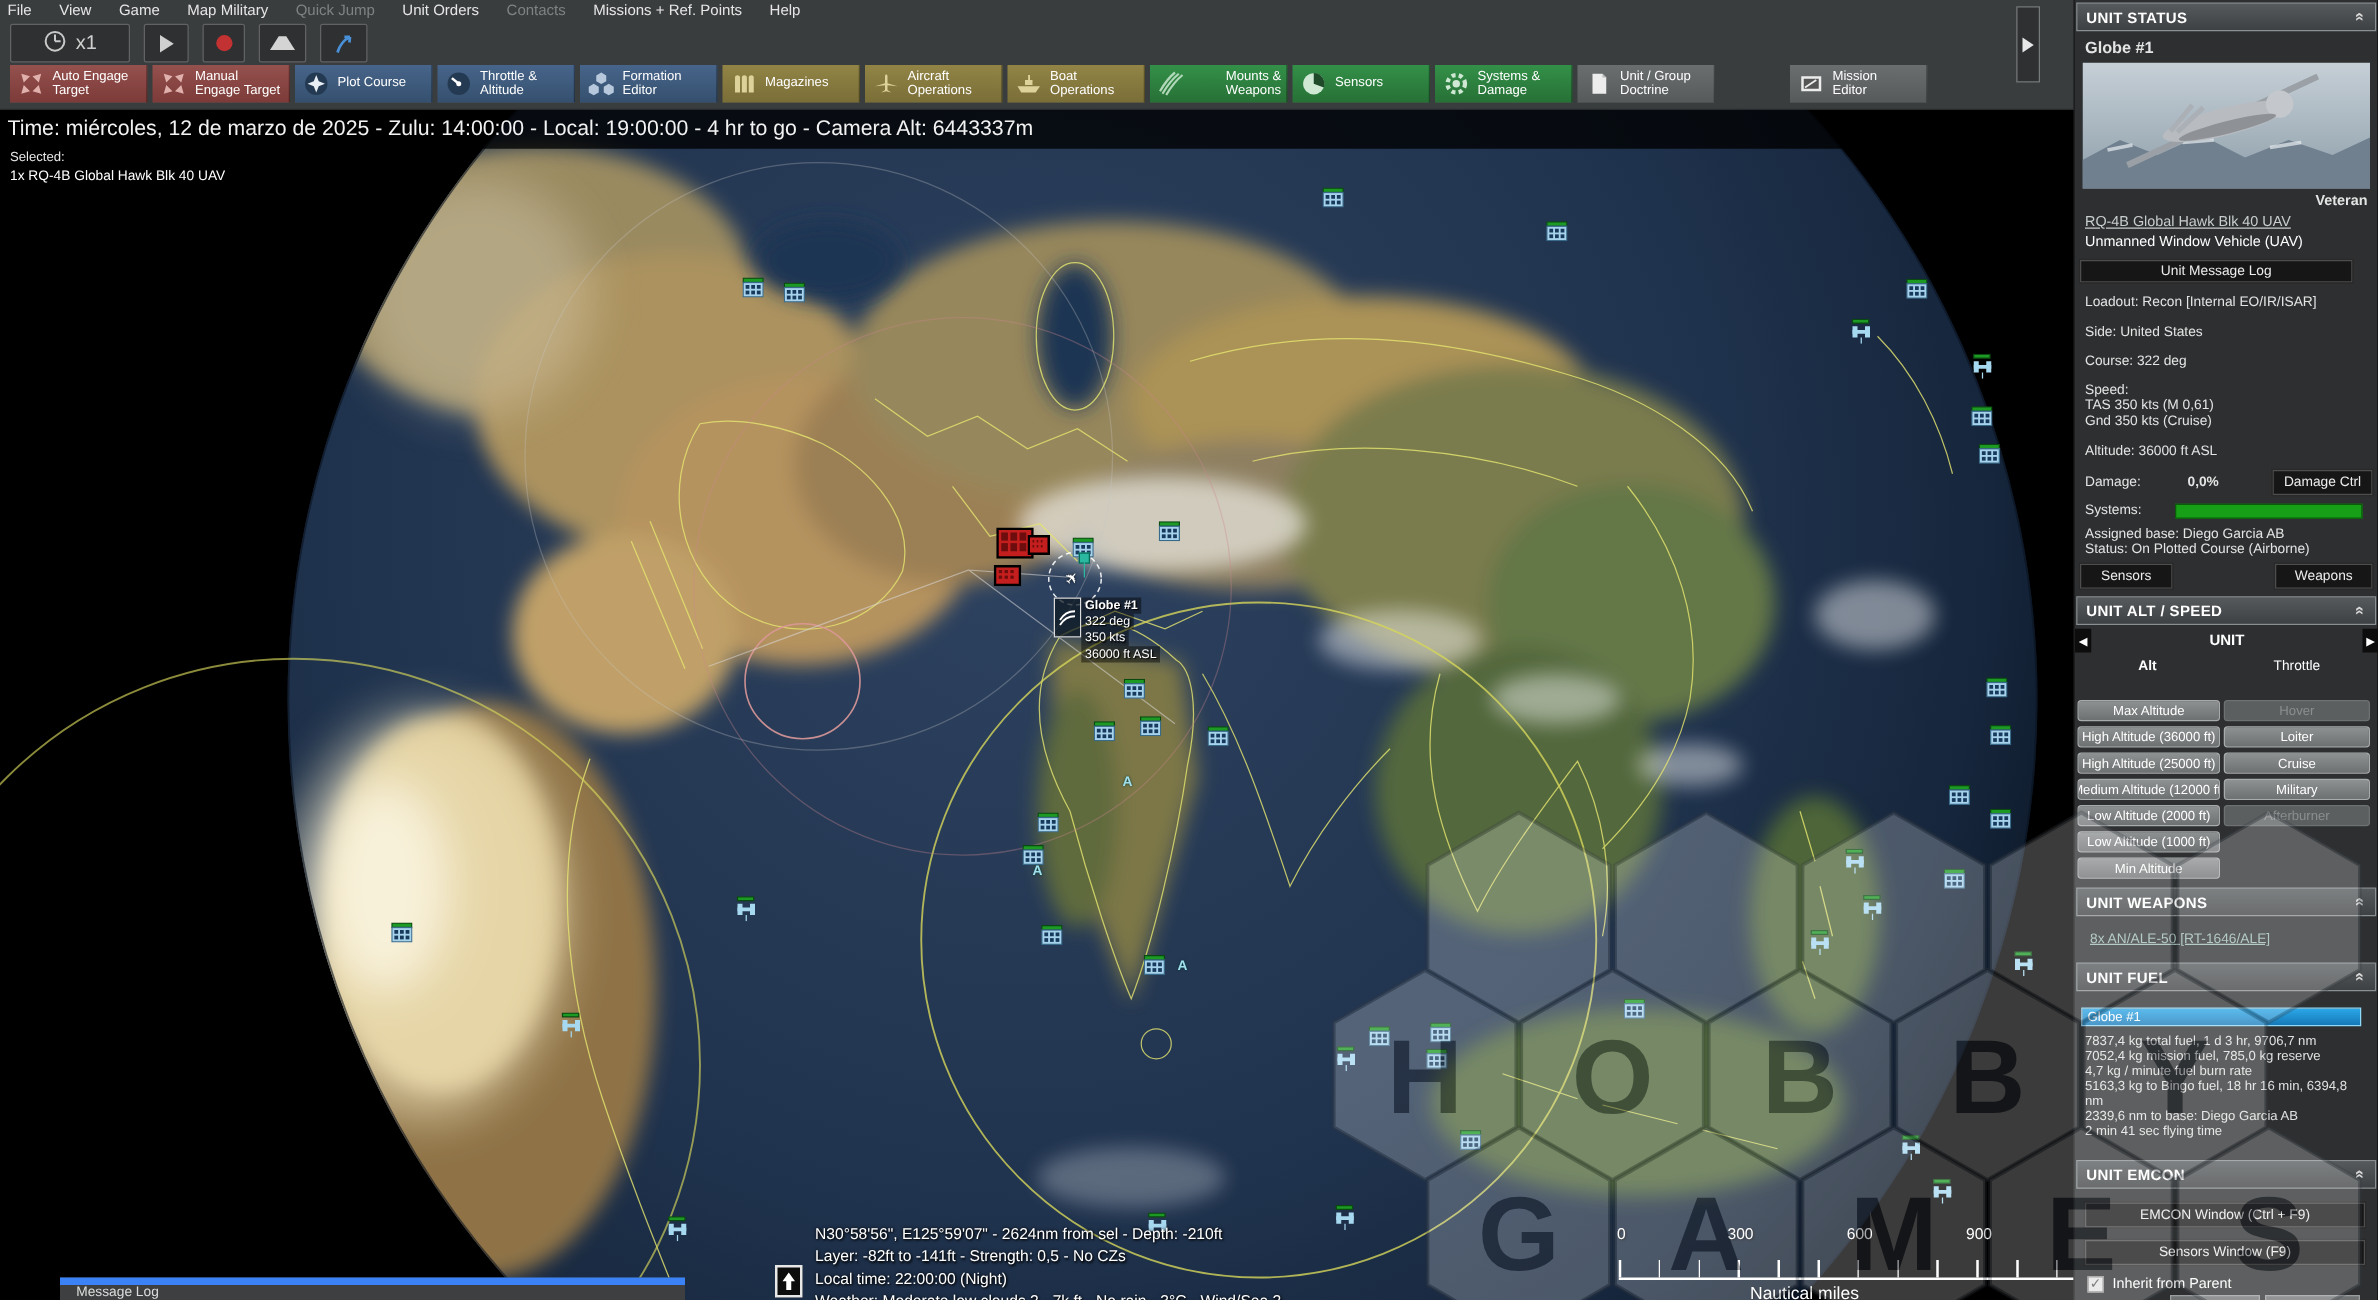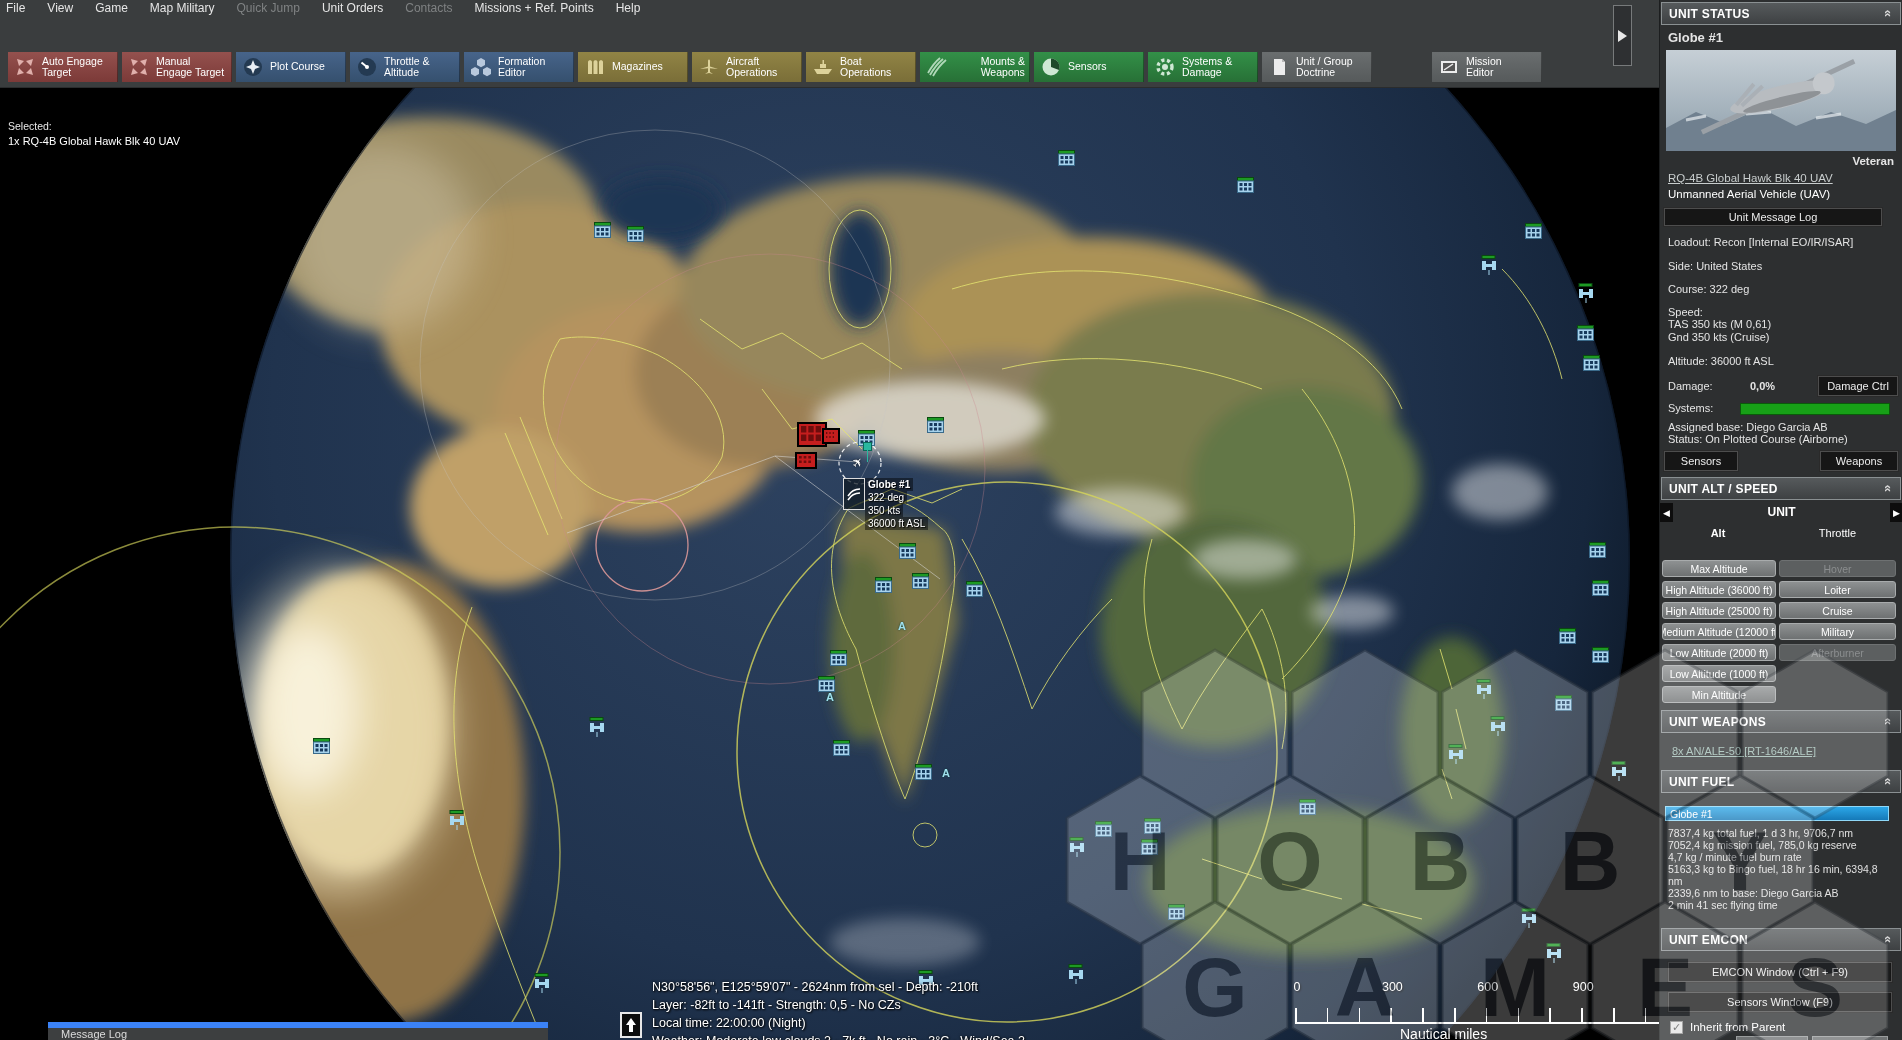--- a/index.html
+++ b/index.html
@@ -678,20 +678,21 @@
           </svg>
       </span>
       <span class="ultxt">
         <div class="b">Globe #1</div>
         <div>322 deg</div>
         <div>350 kts</div>
         <div>36000 ft ASL</div>
       </span>
     </div>
 
+    <div id="timebar">Time: miércoles, 12 de marzo de 2025 - Zulu: 14:00:00 - Local: 19:00:00 - 4 hr to go -  Camera Alt: 6443337m</div>
     <div id="selinfo">
       <div class="l1">Selected:</div>
       <div class="l2">1x RQ-4B Global Hawk Blk 40 UAV</div>
     </div>
 
     <div id="mapinfo">
         <div>N30°58'56", E125°59'07" - 2624nm from sel - Depth: -210ft</div>
         <div>Layer: -82ft to -141ft - Strength: 0,5 - No CZs</div>
         <div>Local time: 22:00:00 (Night)</div>
         <div>Weather: Moderate low clouds 2 - 7k ft - No rain - 3°C - Wind/Sea 2</div>
@@ -729,20 +730,45 @@
         <span class="mitem">File</span>
         <span class="mitem">View</span>
         <span class="mitem">Game</span>
         <span class="mitem">Map Military</span>
         <span class="mitem dis">Quick Jump</span>
         <span class="mitem">Unit Orders</span>
         <span class="mitem dis">Contacts</span>
         <span class="mitem">Missions + Ref. Points</span>
         <span class="mitem">Help</span>
       </div>
+    <div id="row2">
+      <button class="tcbtn wide">
+        <span>
+          <svg width="18" height="18">
+              <circle cx="9" cy="9" r="7.5" fill="none" stroke="#c8c8c8" stroke-width="1.6"></circle>
+              <path d="M9,9 L9,3.5 M9,9 L13.5,9" stroke="#c8c8c8" stroke-width="1.6"></path>
+            </svg>
+        </span>
+        <span class="spd">x1</span>
+      </button>
+      <button class="tcbtn" style="width:36px">
+          <span class="tri"></span>
+        </button>
+      <button class="tcbtn" style="width:34px">
+          <span class="dot"></span>
+        </button>
+      <button class="tcbtn" style="width:38px">
+          <span class="trap"></span>
+        </button>
+      <button class="tcbtn" style="width:38px">
+        <svg width="18" height="18">
+            <path d="M4,16 C6,9 9,6 14,3.5 M14,3.5 L9.5,3.5 M14,3.5 L13.5,8" stroke="#4a90d8" stroke-width="2.2" fill="none"></path>
+          </svg>
+      </button>
+    </div>
     <div id="toolbar">
         <div class="tbtn c-red" style="left: 8px;">
           <span class="tbi">
             <svg width="22" height="22">
               <path d="M3,3 l7,2 -5,5 z M19,3 l-2,7 -5,-5 z M3,19 l2,-7 5,5 z M19,19 l-7,-2 5,-5 z" fill="#e0b0ac"></path>
             </svg>
           </span>
           <span class="tbl">Auto Engage
 Target</span>
         </div>
@@ -894,21 +920,21 @@
           <path d="M30,62 L195,30" stroke="#9aa0a6" stroke-width="5" fill="none"></path>
           <ellipse cx="115" cy="47" rx="52" ry="11" fill="#b8bcc0"></ellipse>
           <circle cx="160" cy="44" r="11" fill="#c4c8cc"></circle>
           <path d="M70,44 L92,28 M75,46 L100,32" stroke="#aab0b6" stroke-width="4"></path>
           <ellipse cx="115" cy="52" rx="40" ry="5" fill="#8e9296"></ellipse>
         </g>
       </svg>
     </div>
     <div class="sbt" style="top:155px;left:auto;right:8px;font-weight:bold;font-size:11.5px">Veteran</div>
     <a class="sbt lnk" style="top:172px;color:#c8cdcd;font-size:11.5px">RQ-4B Global Hawk Blk 40 UAV</a>
-    <div class="sbt" style="top:188px;color:#fff;font-size:11.5px">Unmanned Aerial Vehicle (UAV)</div>
+    <div class="sbt" style="top:188px;color:#fff;font-size:11.5px">Unmanned Window Vehicle (UAV)</div>
     <button class="dkbtn" style="left:4px;top:208px;width:218px;height:18px">Unit Message Log</button>
 
     <div class="sbt" style="top:236px">Loadout: Recon [Internal EO/IR/ISAR]</div>
     <div class="sbt" style="top:260px">Side: United States</div>
     <div class="sbt" style="top:283px">Course: 322 deg</div>
     <div class="sbt" style="top:306px">Speed:</div>
     <div class="sbt" style="top:318px">TAS 350 kts (M 0,61)</div>
     <div class="sbt" style="top:331px">Gnd 350 kts (Cruise)</div>
     <div class="sbt" style="top:355px">Altitude: 36000 ft ASL</div>
     <div class="sbt" style="top:380px">Damage:</div>

